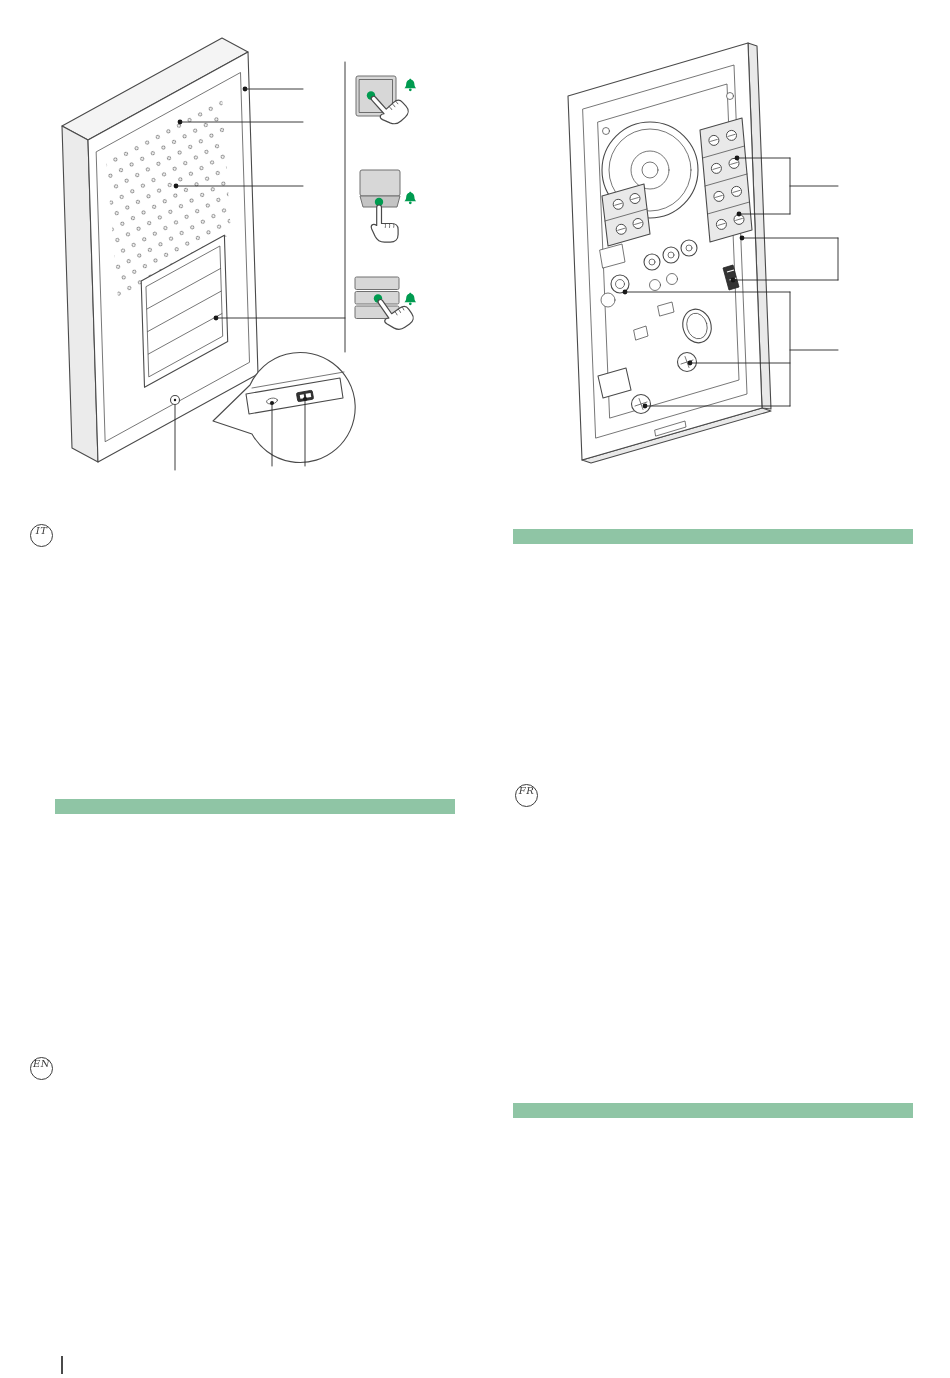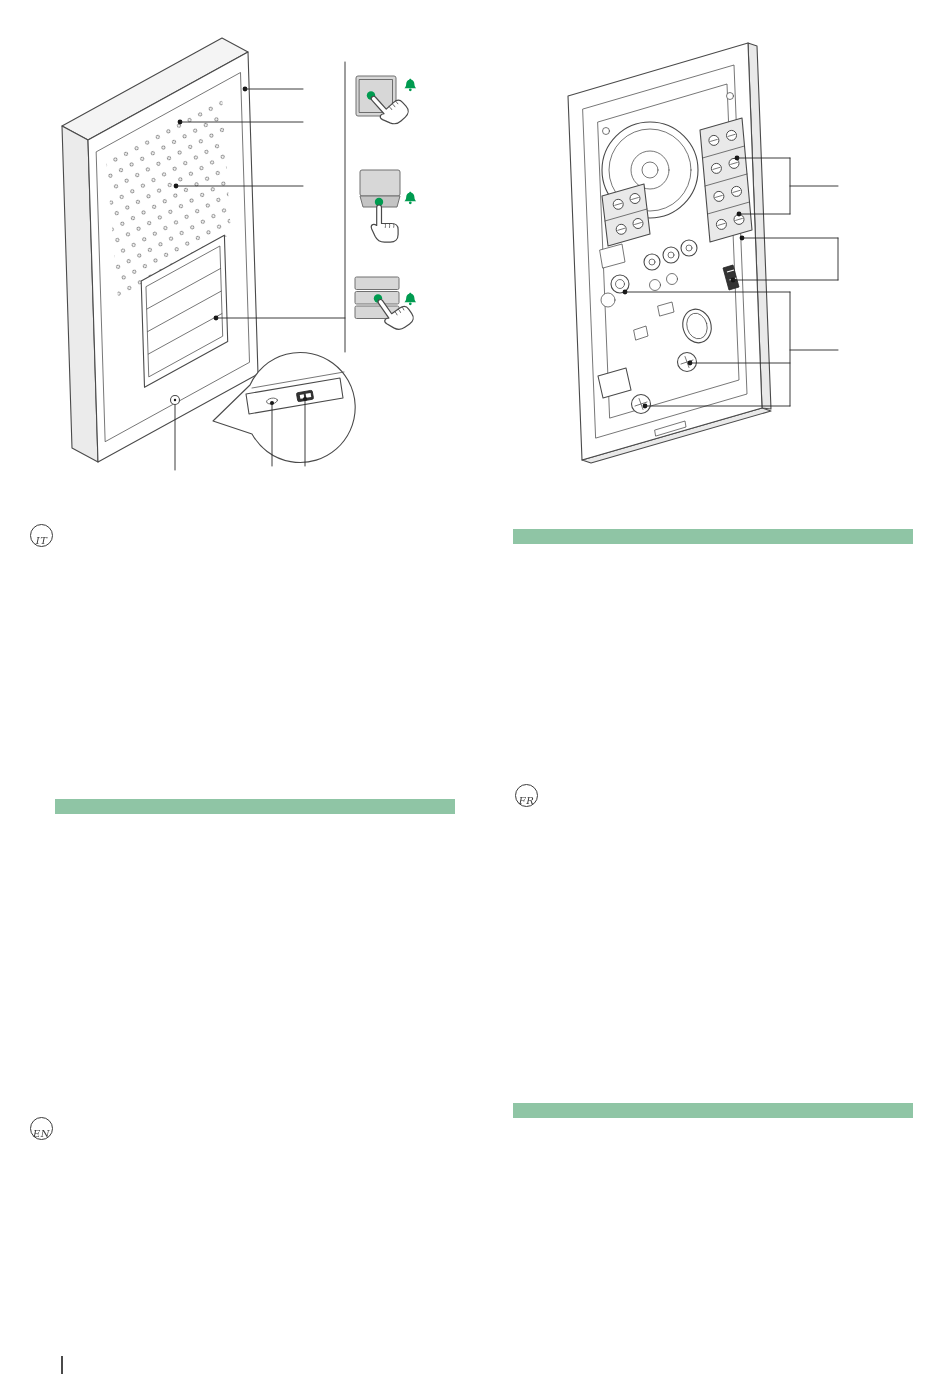--- a/index.html
+++ b/index.html
@@ -9,25 +9,25 @@
   svg.fig{position:absolute;overflow:visible}
   .fig-left{left:30px;top:20px;width:430px;height:470px}
   .fig-right{left:540px;top:28px;width:320px;height:445px}
 
   .bar{position:absolute;height:15px;background:#8fc5a5}
   .bar-r1{left:513px;top:529px;width:400px}
   .bar-l1{left:55px;top:799px;width:400px}
   .bar-r2{left:513px;top:1103px;width:400px}
 
   .badge{position:absolute;width:21px;height:21px;border:1.5px solid #3c3c3c;border-radius:50%;
-         display:flex;align-items:flex-end;justify-content:center;color:#3c3c3c;
+         display:flex;align-items:flex-start;justify-content:center;color:#3c3c3c;
          font-family:"DejaVu Serif",serif;font-style:italic;font-size:10px;letter-spacing:.5px;background:#fff}
   .badge-it{left:30px;top:524px}
   .badge-fr{left:515px;top:784px}
-  .badge-en{left:30px;top:1117px}
+  .badge-en{left:30px;top:1057px}
 
   .footer-tick{position:absolute;left:61px;top:1356px;width:2px;height:18px;background:#4a4a4a}
 
   
   .ln{fill:none;stroke:#4a4a4a;stroke-width:1.1;stroke-linejoin:round;stroke-linecap:round}
   .lt{fill:none;stroke:#4a4a4a;stroke-width:.75;stroke-linejoin:round;stroke-linecap:round}
   .co{fill:none;stroke:#262626;stroke-width:.9;stroke-linecap:round}
   .dot{fill:#161616;stroke:none}
   .grn{fill:#009b50;stroke:none}
   .facef{fill:#ffffff}

